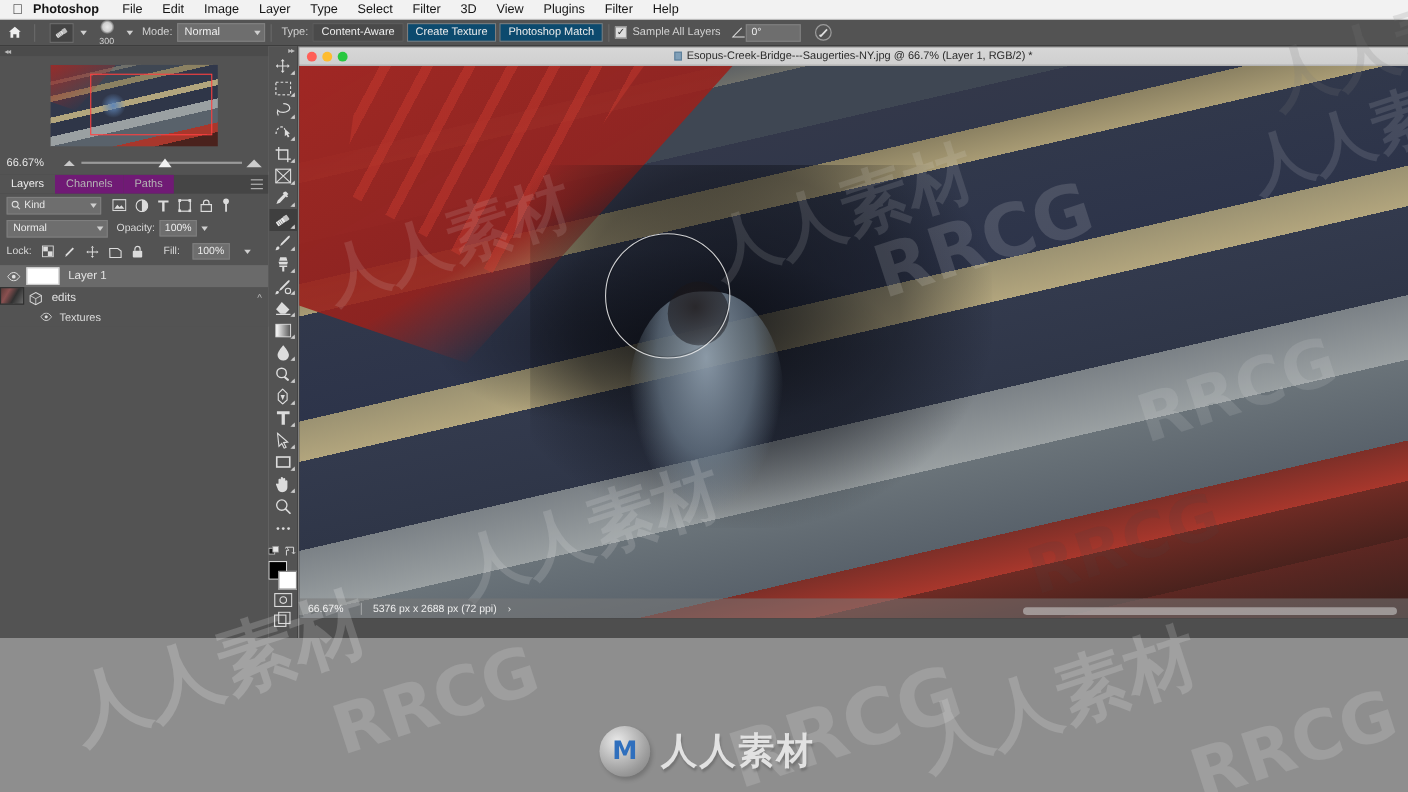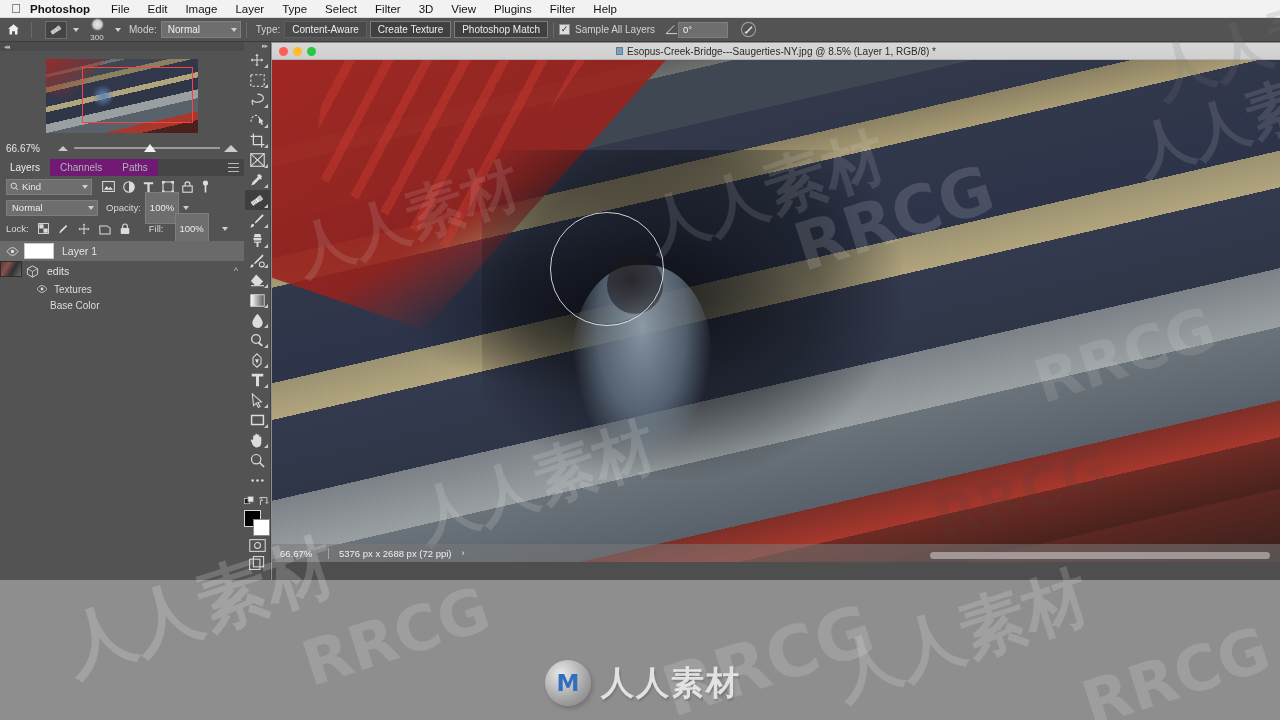--- a/index.html
+++ b/index.html
@@ -47,21 +47,21 @@
     background:radial-gradient(circle,#e8e8e8 0%,#cfcfcf 45%,rgba(180,180,180,0) 72%);
     position:absolute; top:-1px; }
   .brush-size { font-size:8px; color:#d6d6d6; position:absolute; bottom:-1px; }
   .dropdown {
     height:17px; background:#6e6e6e; border:1px solid #808080;
     display:flex; align-items:center; justify-content:space-between;
     padding:0 3px 0 6px; font-size:10px; color:#f0f0f0; min-width:62px;
   }
   .seg-group { display:flex; gap:3px; align-items:flex-end; }
   .seg-btn {
-    height:17px; background:#404040; border:1px solid #7d7d7d;
+    height:17px; background:#0c4a6e; border:1px solid #7d7d7d;
     font-size:10px; color:#ededed; display:flex; align-items:center;
     padding:0 7px; white-space:nowrap;
   }
   .seg-btn.active { background:#4a4a4a; border-color:#5d5d5d; }
   .chk { display:flex; align-items:center; gap:5px; }
   .chkbox {
     width:11px; height:11px; background:#dcdcdc; border:1px solid #8f8f8f;
     display:flex; align-items:center; justify-content:center;
     font-size:9px; color:#2a2a2a; line-height:1;
   }
@@ -120,21 +120,21 @@
   }
   .filter-icons { display:flex; align-items:center; gap:8px; margin-left:10px; }
   .blend-row { height:21px; display:flex; align-items:center; gap:0; padding:0 6px; }
   .blend-select {
     width:92px; height:16px; background:#6e6e6e; border:1px solid #7e7e7e;
     display:flex; align-items:center; justify-content:space-between;
     padding:0 3px 0 5px; font-size:9.5px; color:#ececec;
   }
   .op-label { font-size:9.5px; color:#d9d9d9; margin-left:8px; }
   .num-field {
-    height:32px; background:#6e6e6e; border:1px solid #7e7e7e; font-size:9.5px;
+    height:15px; background:#6e6e6e; border:1px solid #7e7e7e; font-size:9.5px;
     color:#ececec; display:flex; align-items:center; justify-content:center;
     padding:0 4px; min-width:34px; margin-left:4px;
   }
   .lock-row { height:21px; display:flex; align-items:center; padding:0 6px; gap:9px; }
   .lock-label { font-size:9.5px; color:#d9d9d9; }
   .layer-list { margin-top:2px; }
   .layer-row {
     height:20px; display:flex; align-items:center; position:relative;
     font-size:10.5px; color:#e3e3e3;
   }
@@ -457,23 +457,20 @@
         <div class="sub-row" style="padding-left:36px;gap:6px">
           <span>
             <svg width="12" height="8" viewBox="0 0 14 10">
                 <path d="M7 0.7C3.5.7 1 5 1 5s2.5 4.3 6 4.3S13 5 13 5 10.5.7 7 .7z" fill="none" stroke="#dcdcdc" stroke-width="1"></path>
                 <circle cx="7" cy="5" r="1.8" fill="#dcdcdc"></circle>
               </svg>
           </span>
           <span>Textures</span>
         </div>
 
-        <div class="sub-row" style="padding-left:50px;gap:6px">
-          <span>Base Color</span>
-        </div>
 
       </div>
     </div>
   </div>
 
   <div class="toolbar">
     <div class="tb-collapse">▸▸</div>
 
     <div class="tool">
       <svg width="14" height="14" viewBox="0 0 16 16">
@@ -659,21 +656,21 @@
 
   <div class="docwin">
     <div class="doc-title">
       <span class="lights">
         <span class="light" style="background:#ff5f57"></span>
         <span class="light" style="background:#febc2e"></span>
         <span class="light" style="background:#28c840"></span>
       </span>
       <span class="doc-title-text">
         <span class="doc-file-icon"></span>
-        <span>Esopus-Creek-Bridge---Saugerties-NY.jpg @ 8.5% (Layer 1, RGB/8) *</span>
+        <span>Esopus-Creek-Bridge---Saugerties-NY.jpg @ 66.7% (Layer 1, RGB/2) *</span>
       </span>
     </div>
 
     <div class="canvas-wrap">
 
       <div class="photo" style="
         background:
           /* bottom red railing */
           linear-gradient(to bottom right, transparent 0 0),
           radial-gradient(ellipse 300px 120px at 330px 250px, rgba(0,0,0,.55), rgba(0,0,0,0) 70%),

